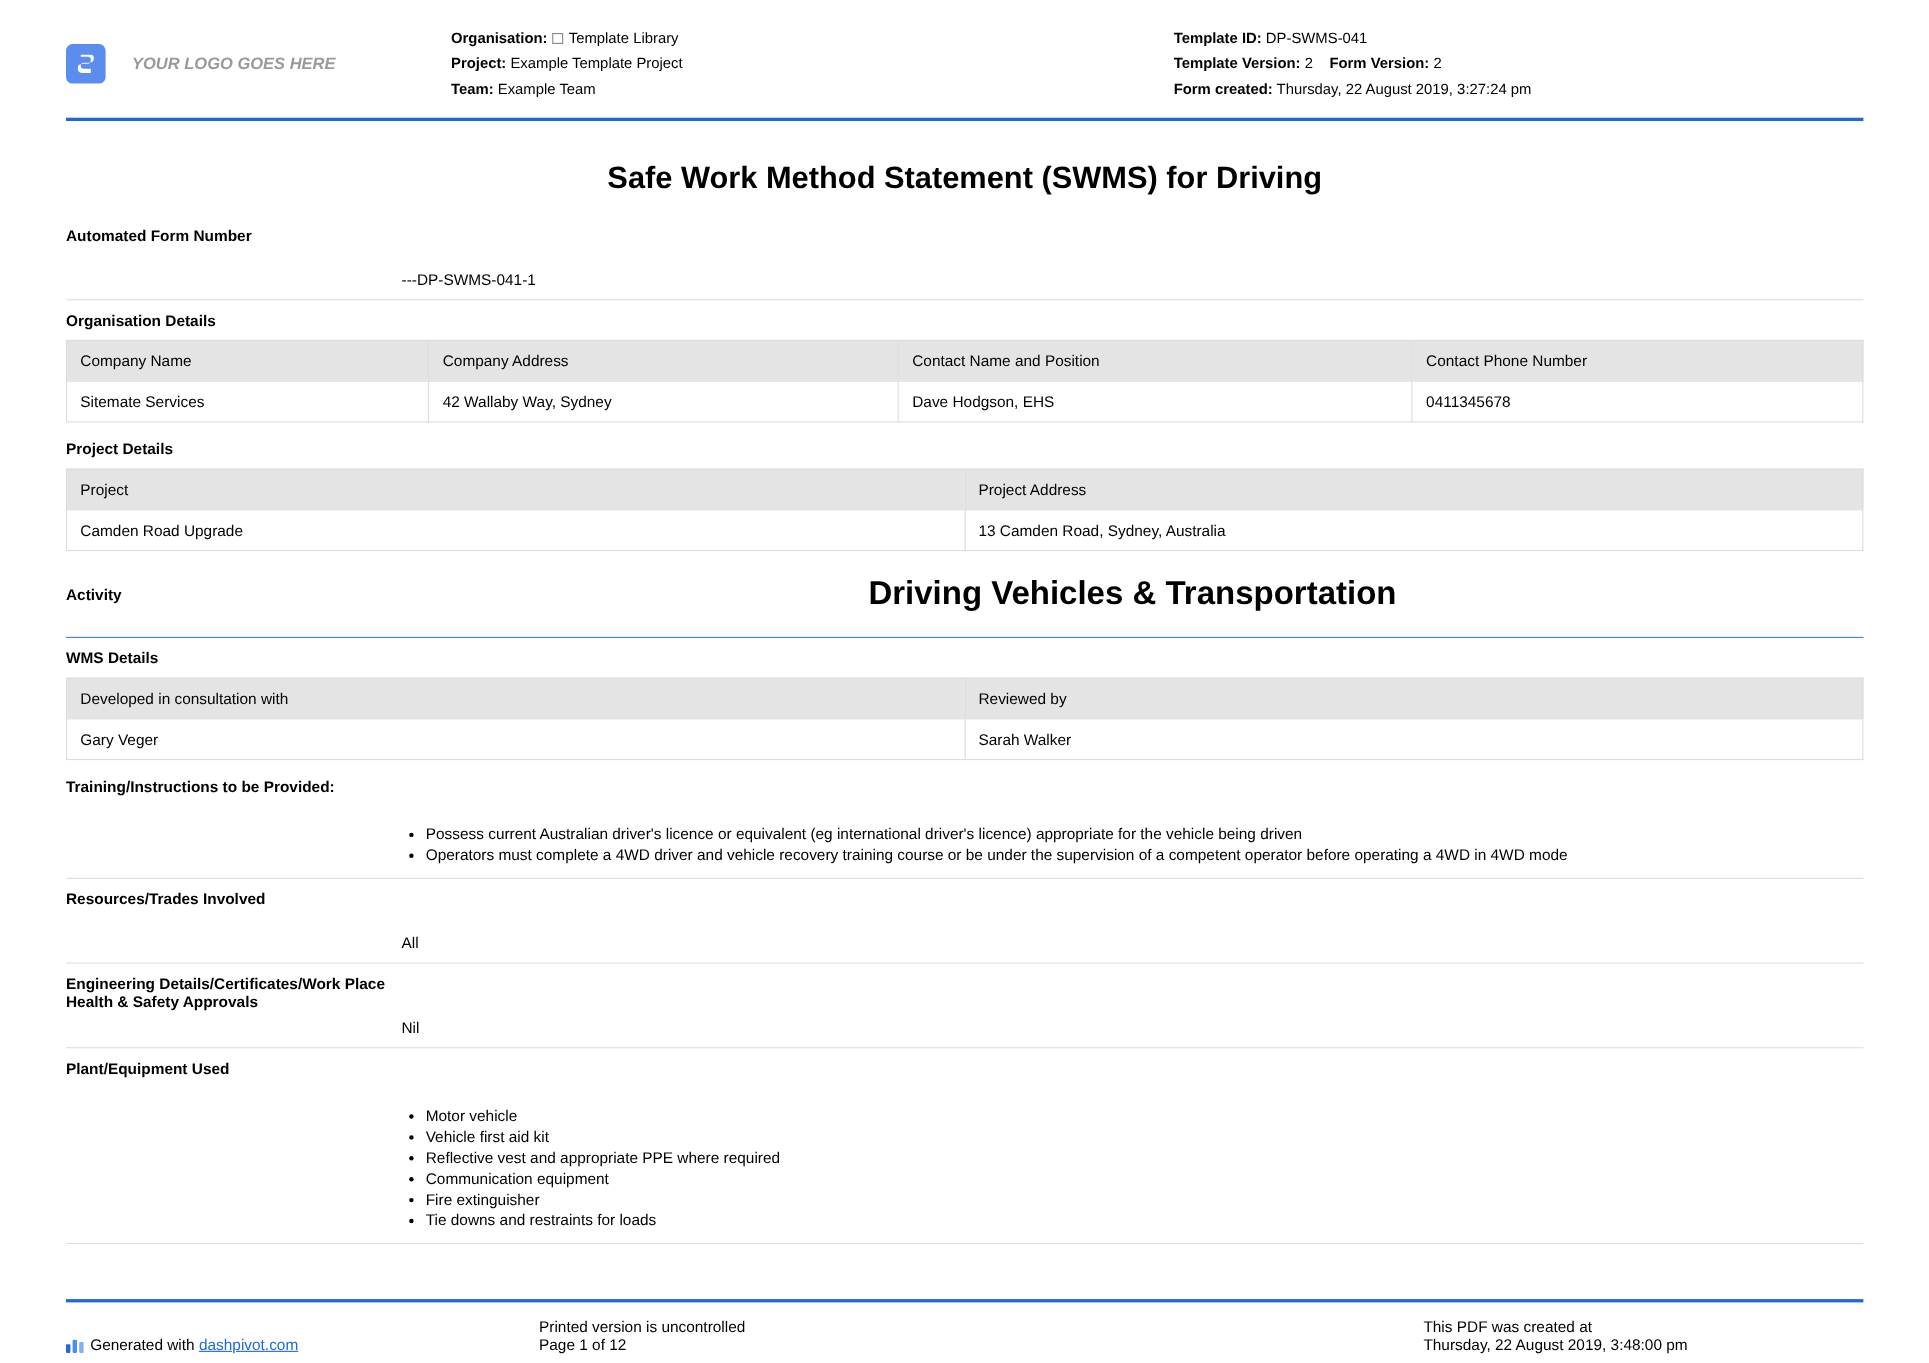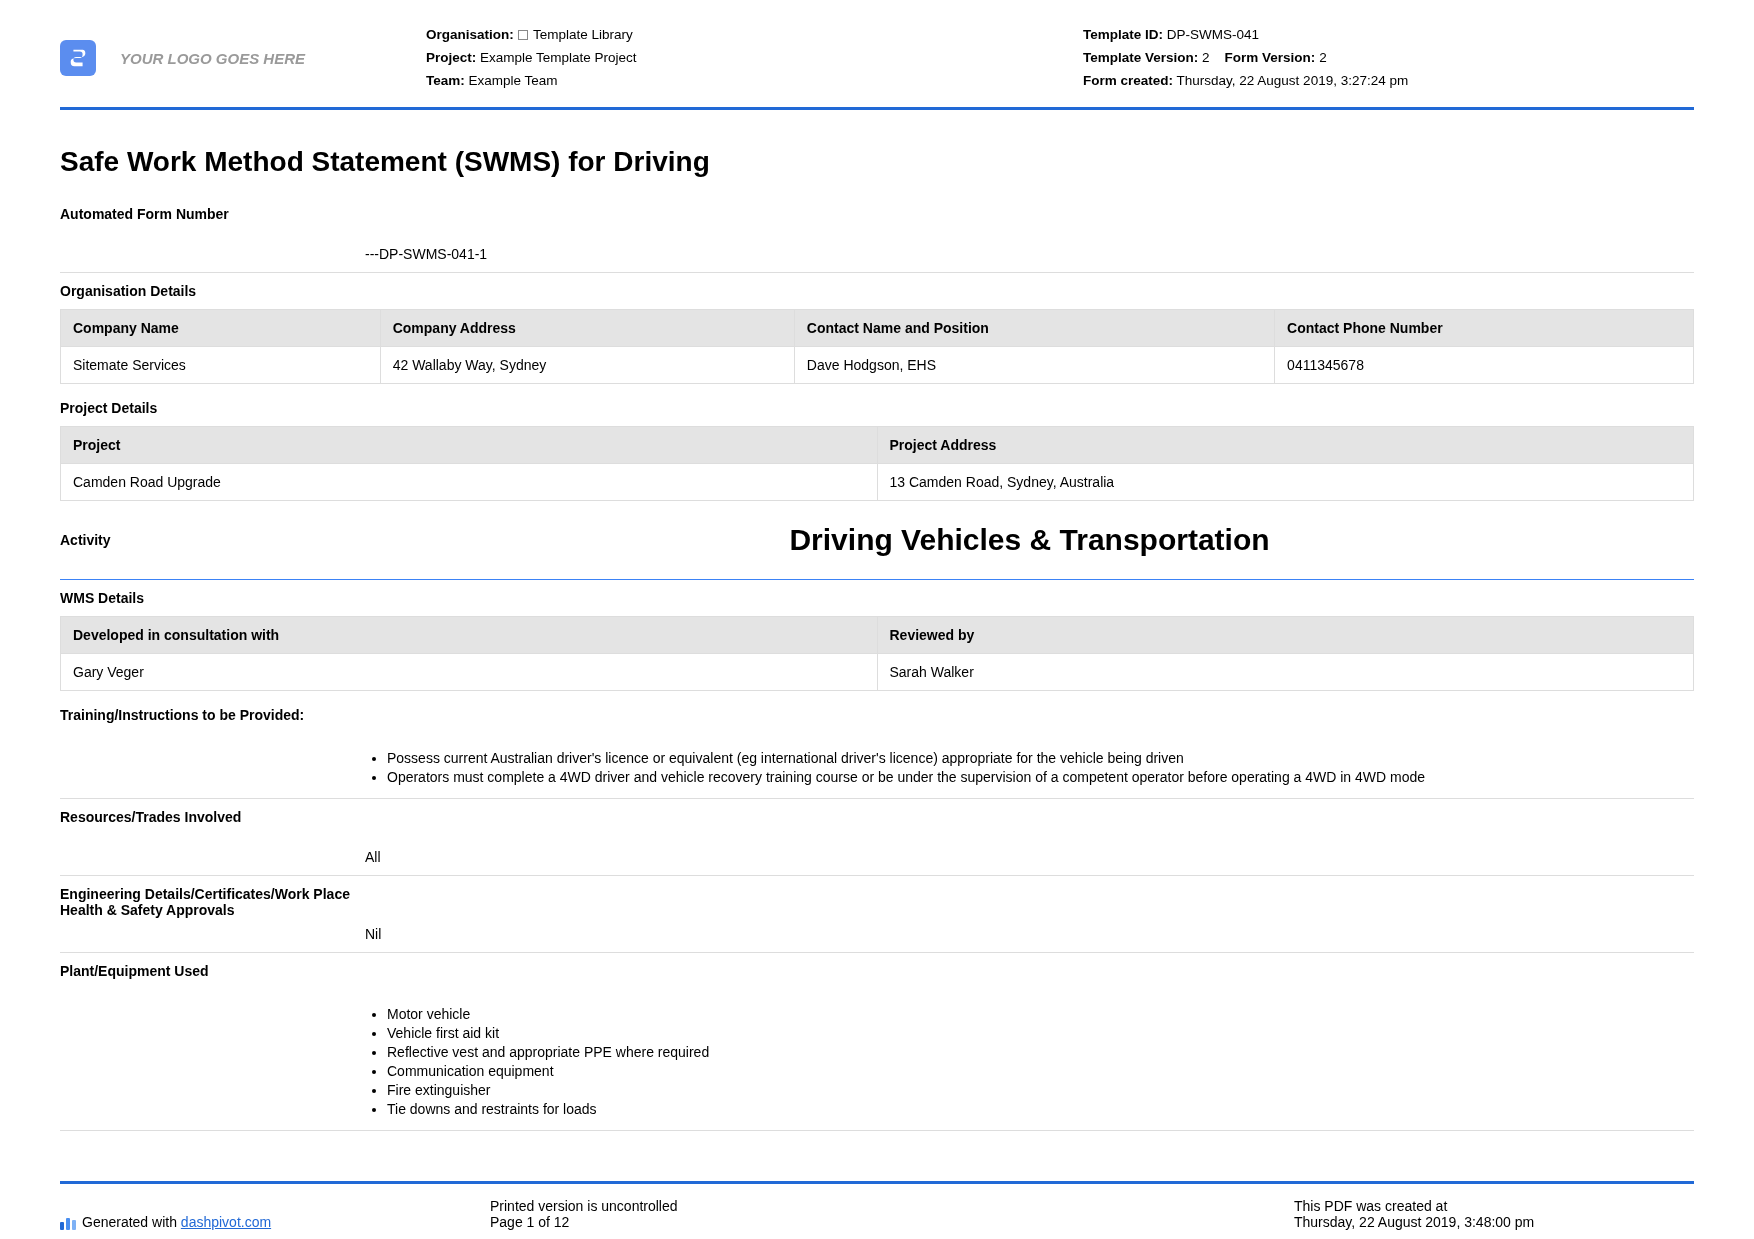--- a/index.html
+++ b/index.html
@@ -17,29 +17,29 @@
     padding-bottom: 14px;
     border-bottom: 3px solid #2169d6;
   }
   .logo-area { display: flex; align-items: center; gap: 24px; width: 320px;}
   .logo-box {
     width: 36px; height: 36px; background: #5b8def; border-radius: 6px;
     display:flex;align-items:center;justify-content:center;
   }
   .logo-box svg { width: 22px; height: 22px; }
   .logo-placeholder { color:#9a9a9a; font-weight:bold; font-style:italic; font-size:15px; }
-  .hcol { flex:1; line-height:1.7; font-size:13.5px;margin-left:16px;}
+  .hcol { flex:1; line-height:1.7; font-size:13.5px;}
   .hcol .lbl { font-weight:bold; }
-  .title { font-size:28px; font-weight:bold; margin:36px 0 18px 0;}
+  .title { font-size:28px; font-weight:bold; margin:36px 0 18px 0;text-align:center;}
   .row { display:flex; border-bottom:1px solid #ddd; padding:10px 0;}
   .row .k { width:305px; font-weight:bold; font-size:14px;}
   .row .v { flex:1; font-size:14px;margin-top:40px;}
   .section-label { font-weight:bold; font-size:14px; padding:10px 0;}
   table { width:100%; border-collapse:collapse; border:1px solid #ddd; margin-bottom:6px;}
-  th { background:#e4e4e4; text-align:left; font-weight:bold; font-size:14px; padding:10px 12px;border:1px solid #ddd;margin-top:36px;}
+  th { background:#e4e4e4; text-align:left; font-weight:normal; font-size:14px; padding:10px 12px;border:1px solid #ddd;margin-top:36px;}
   td { padding:10px 12px; font-size:14px;border:1px solid #ddd;}
   .activity { display:flex; align-items:center; padding:16px 0 22px 0; border-bottom:1px solid #3b82f6;}
   .activity .k { width:305px; font-weight:bold; font-size:14px;}
   .activity .v { flex:1; text-align:center; font-size:30px; font-weight:bold;}
   ul { padding-left:22px;}
   ul li { margin:3px 0; font-size:14px;}
   .footer { margin-top:50px; border-top:3px solid #2169d6; padding-top:14px; display:flex; gap:30px; font-size:14px;}
   .fcol1 { width:400px; display:flex; align-items:flex-end; gap:6px;}
   .fcol2 { flex:1;}
   .fcol3 { width:400px;}

